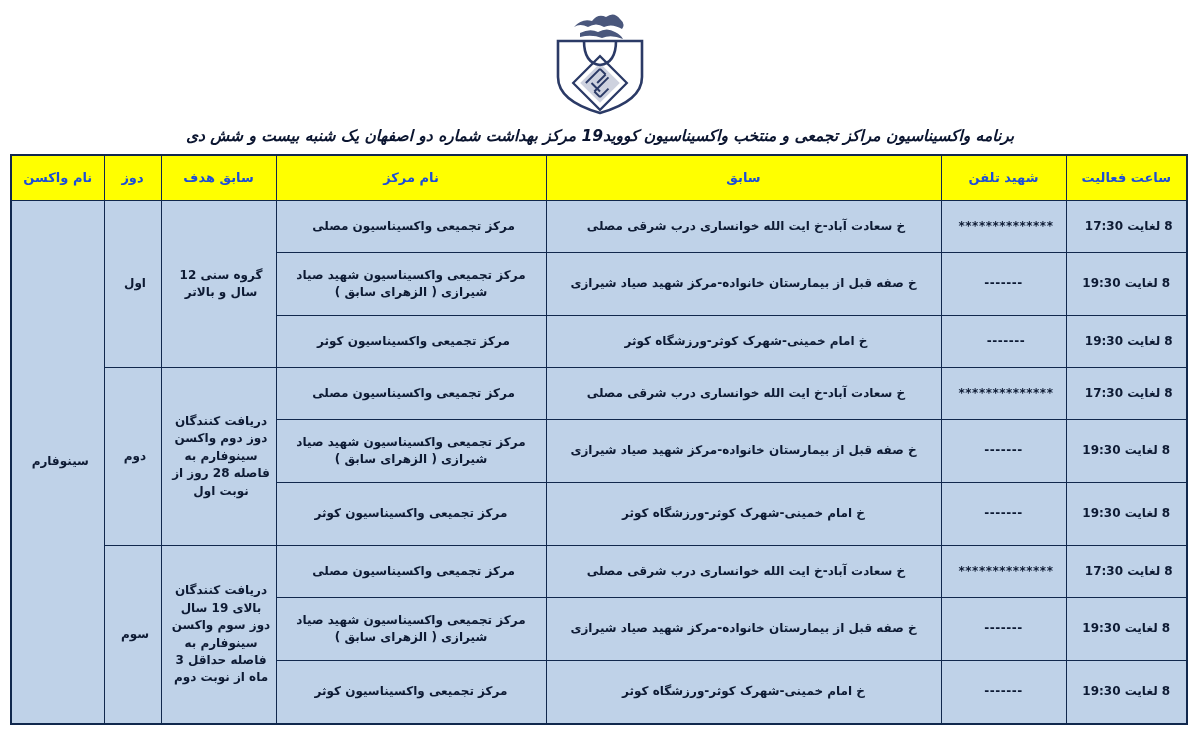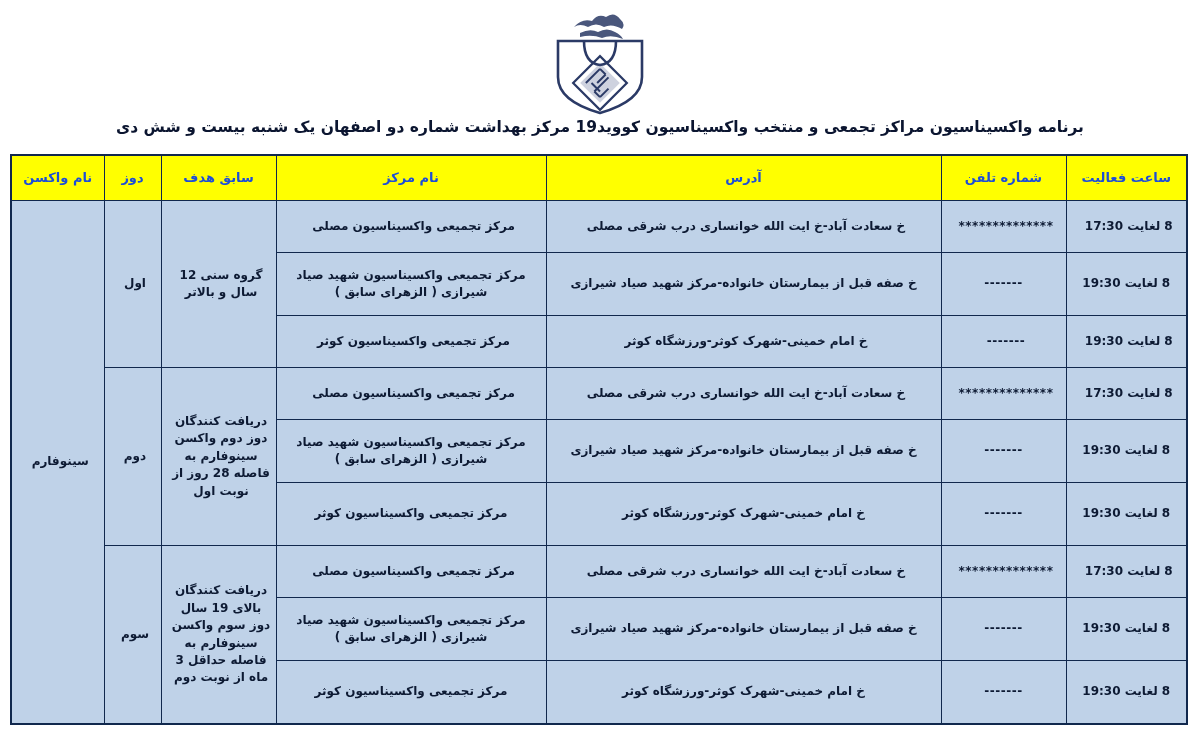--- a/index.html
+++ b/index.html
@@ -28,22 +28,24 @@
     width: 112px;
     height: 112px;
     position: relative;
   }
   .logo-wrap svg { display: block; }
 
   
   .title-band {
     height: 36px;
     display: flex;
+    align-items: center;
     justify-content: center;
     padding: 0 0;
+    font-style: italic;
   }
   .doc-title {
     font-size: 15.5px;
     font-weight: bold;
     letter-spacing: 0;
     white-space: nowrap;
     text-align: center;
     color: #0b1530;
   }
 
@@ -140,22 +142,22 @@
         <col class="c-phone">
         <col class="c-address">
       <col class="c-center">
         <col class="c-group">
         <col class="c-dose">
         <col class="c-vaccine">
     </colgroup>
     <thead>
       <tr>
         <th>ساعت فعالیت</th>
-        <th>شماره تلفن</th>
-        <th>آدرس</th>
+        <th>شهید تلفن</th>
+        <th>سابق</th>
         <th>نام مرکز</th>
         <th>سابق هدف</th>
         <th>دوز</th>
         <th>نام واکسن</th>
       </tr>
     </thead>
     <tbody>
 
       <tr class="r-short">
         <td class="cell-hours">8 لغایت 17:30</td>

